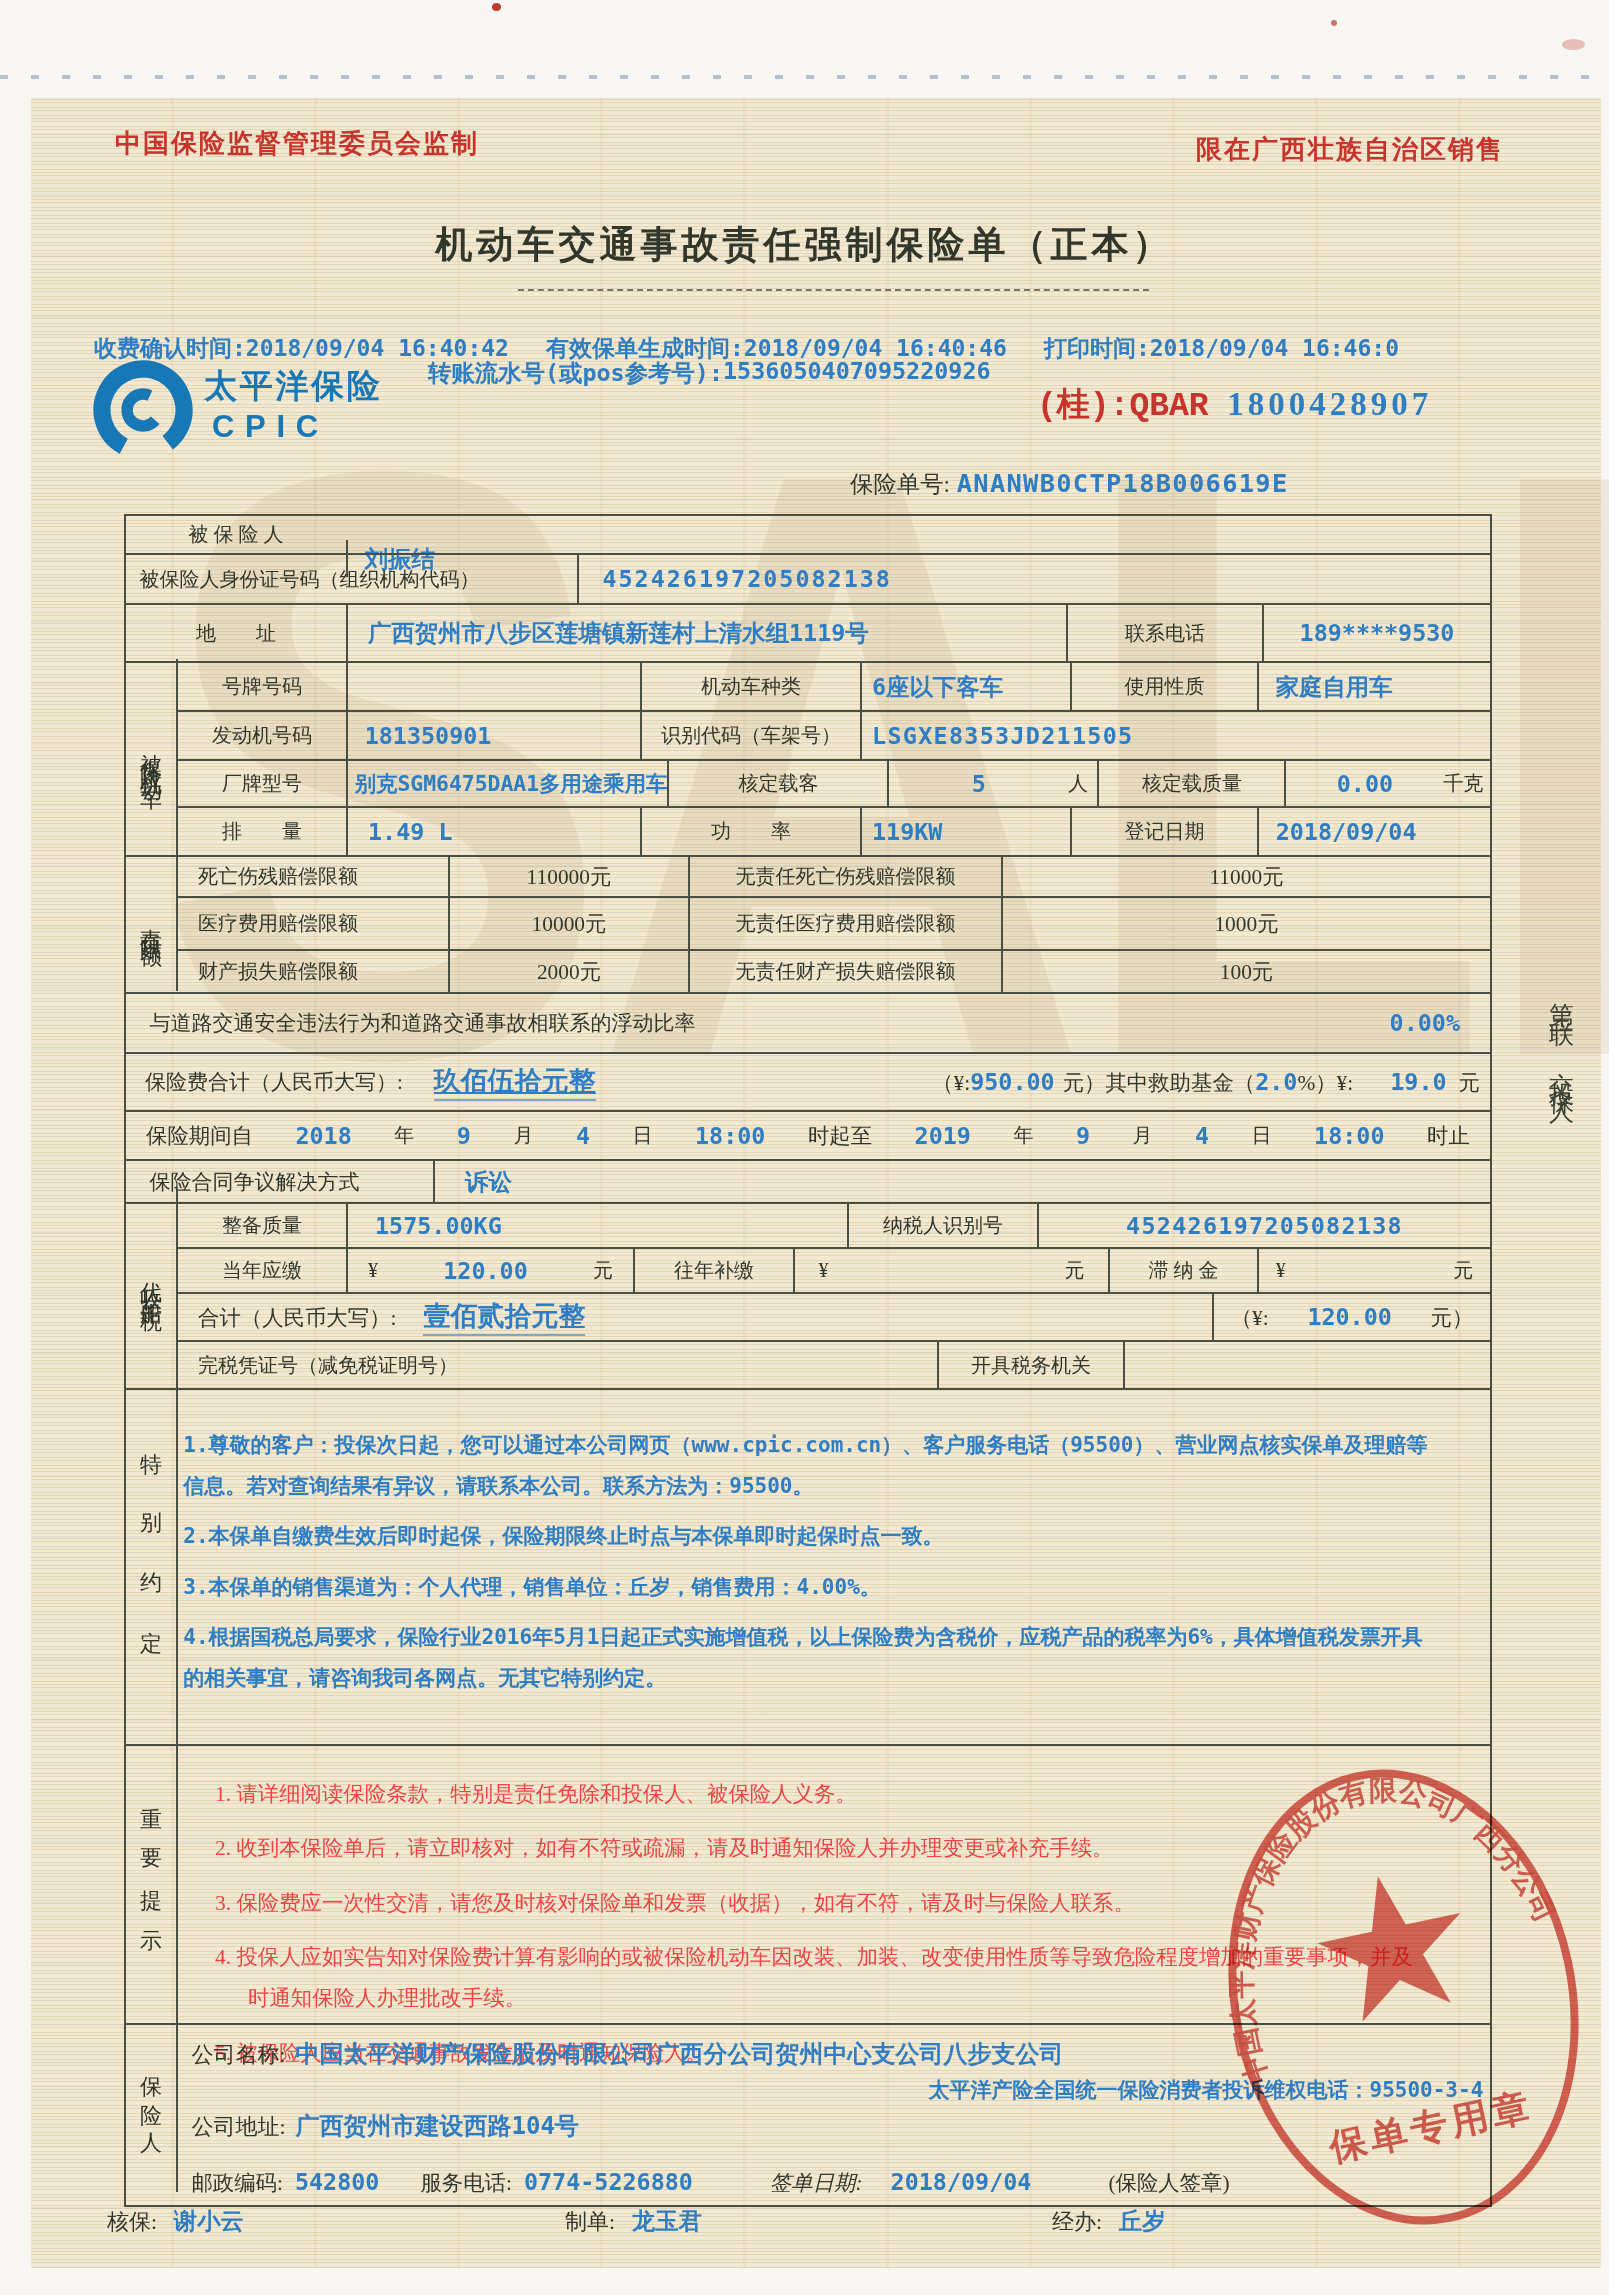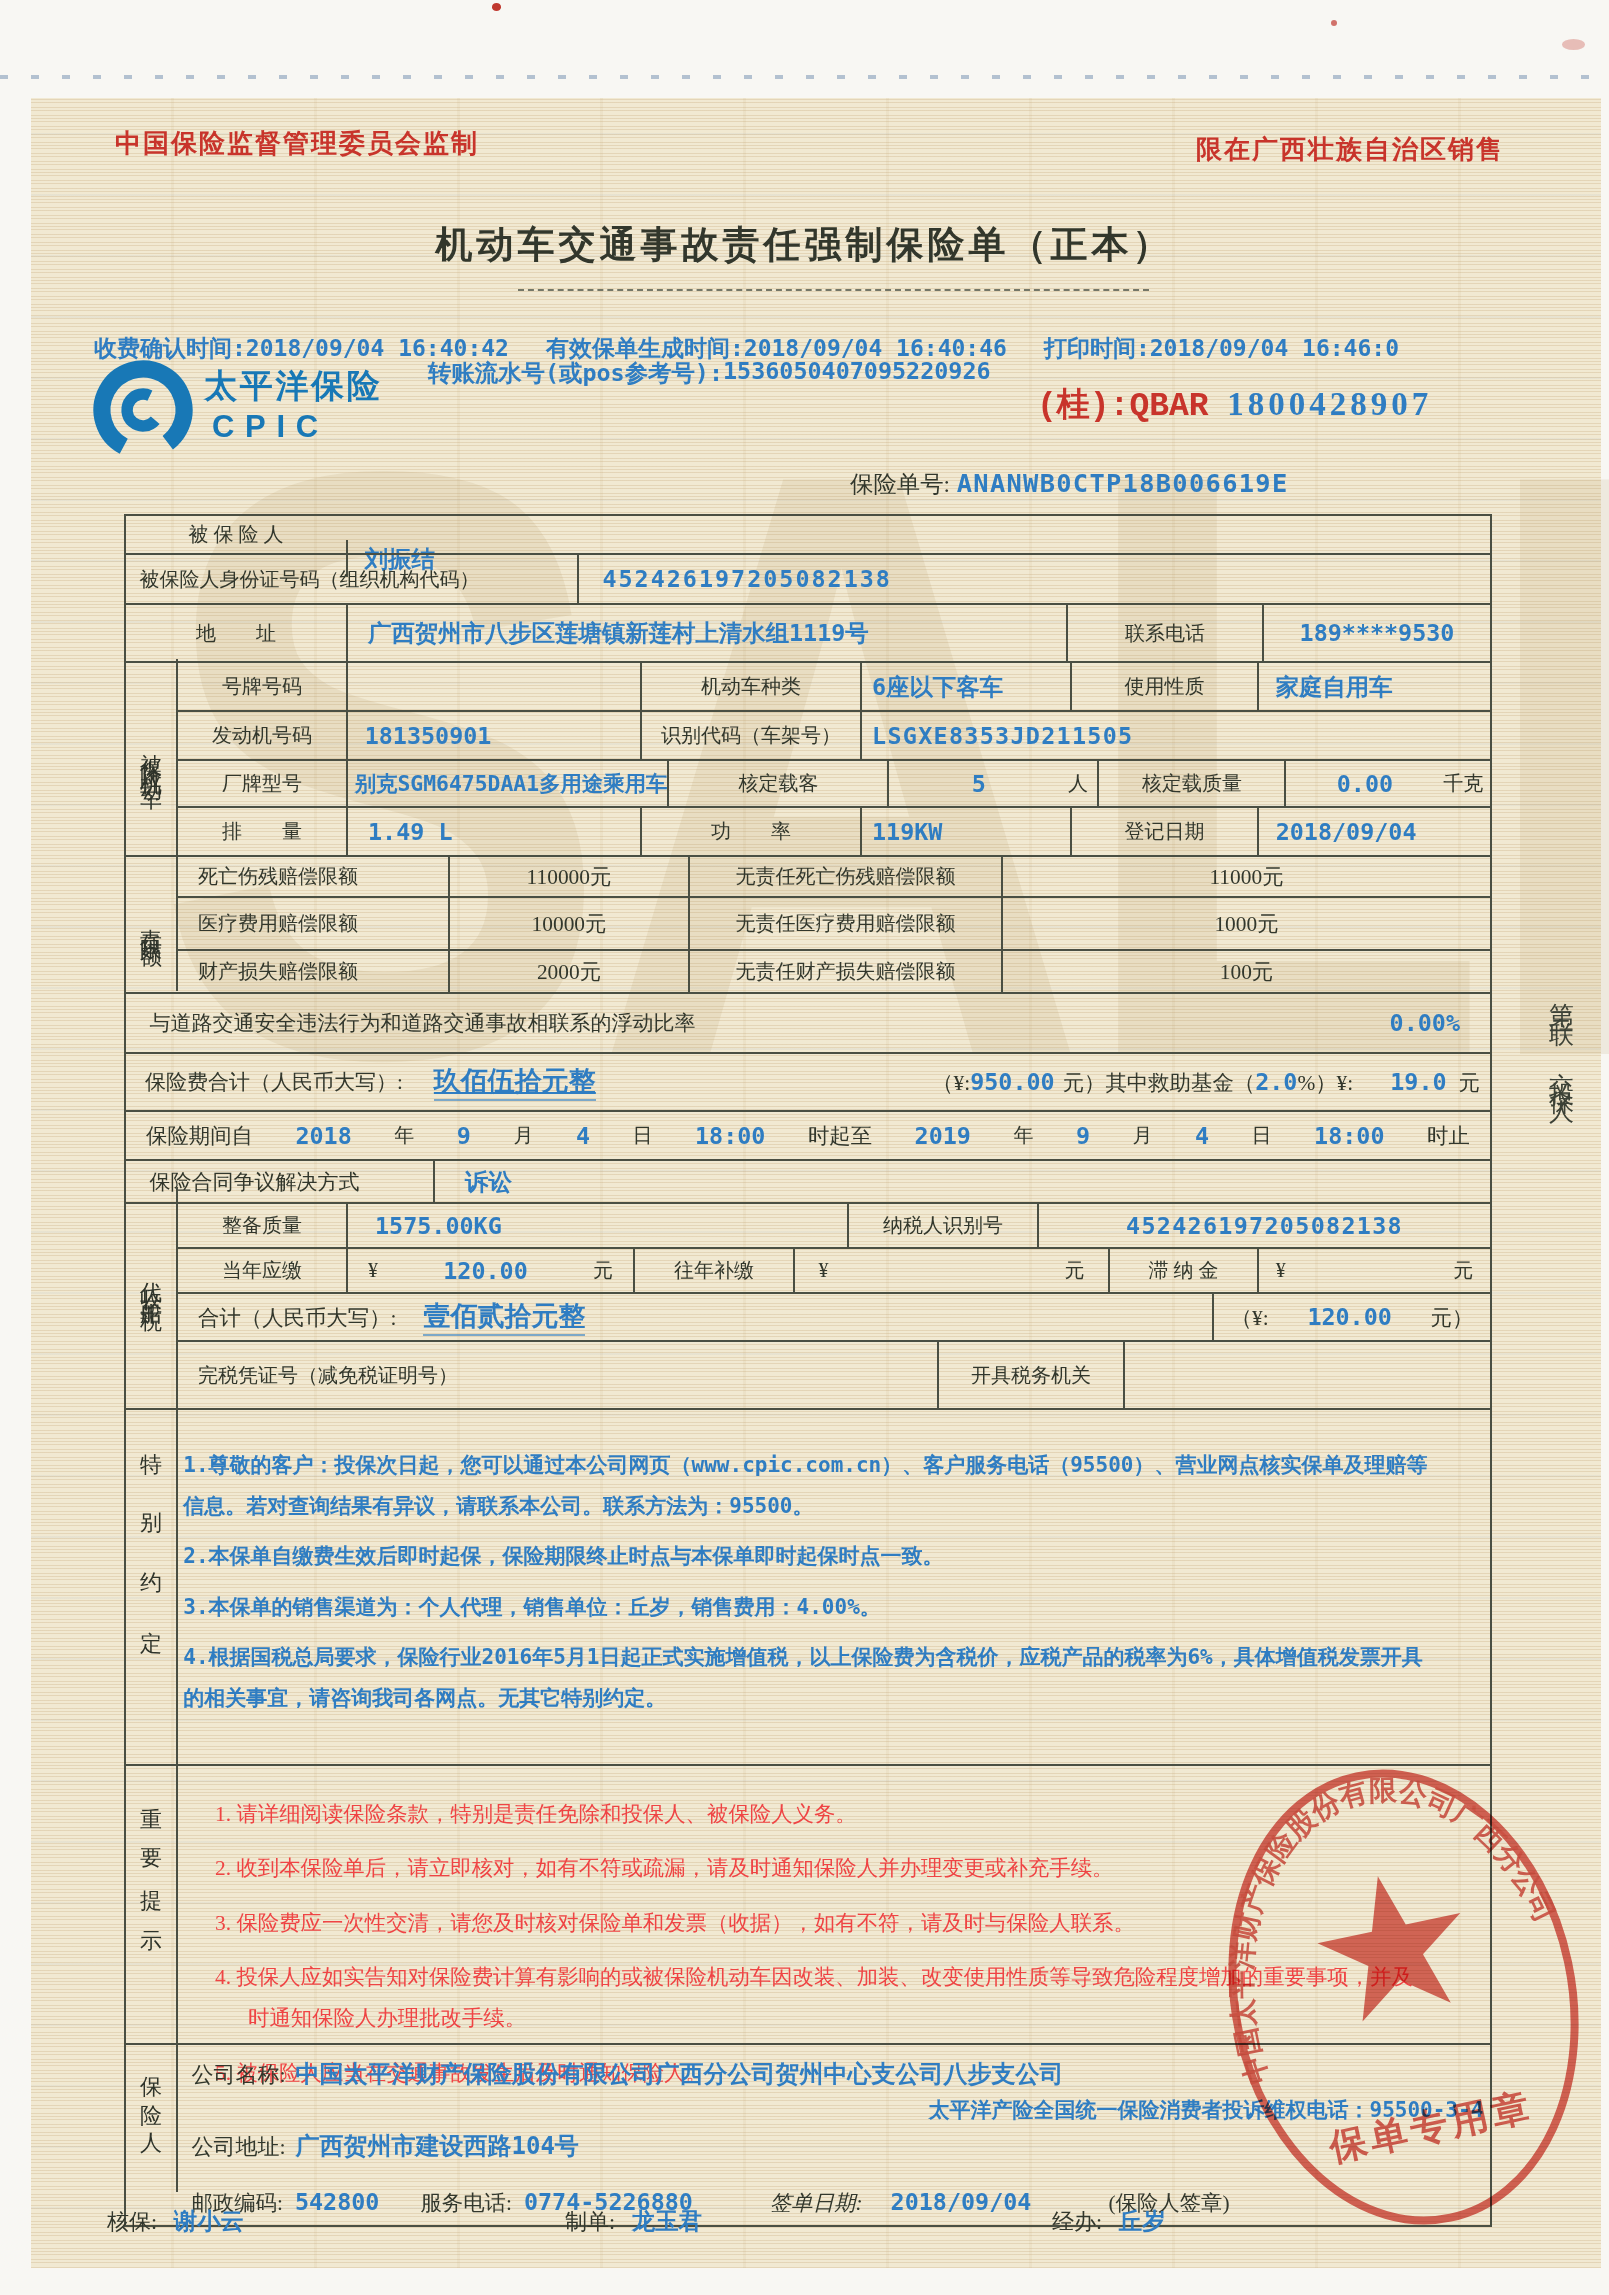--- a/index.html
+++ b/index.html
@@ -275,21 +275,21 @@
       <div class="c" style="flex:0 0 1034px;padding-left:20px;">
         <span class="lbl" style="font-size:21.4px;">合计（人民币大写）:</span>
         <span class="blue" style="font-size:27px;margin-left:27px;border-bottom:2px solid rgba(47,125,194,.6);">壹佰贰拾元整</span>
       </div>
       <div class="c bl" style="flex:1;padding:0 16.7px;">
         <span class="lbl" style="font-size:21.4px;">（¥:</span>
         <span class="blue val" style="flex:1;text-align:center;">120.00</span>
         <span class="lbl" style="font-size:21.4px;">元）</span>
       </div>
     </div>
-    <div class="trow bt ml" style="height:68px;">
+    <div class="trow bt ml" style="height:48px;">
       <div class="c lbl" style="flex:0 0 759px;padding-left:20px;">完税凭证号（减免税证明号）</div>
       <div class="c cc bl lbl" style="flex:0 0 186px;">开具税务机关</div>
       <div class="c bl" style="flex:1;"></div>
     </div>
 
     <div class="trow bt" style="height:356px;align-items:flex-start;">
       <div style="flex:0 0 52px;"></div>
       <div class="sp-items blue" style="flex:1;font-family:'DejaVu Sans Mono',monospace;">
         <div>1.尊敬的客户：投保次日起，您可以通过本公司网页（www.cpic.com.cn）、客户服务电话（95500）、营业网点核实保单及理赔等信息。若对查询结果有异议，请联系本公司。联系方法为：95500。</div>
         <div>2.本保单自缴费生效后即时起保，保险期限终止时点与本保单即时起保时点一致。</div>

